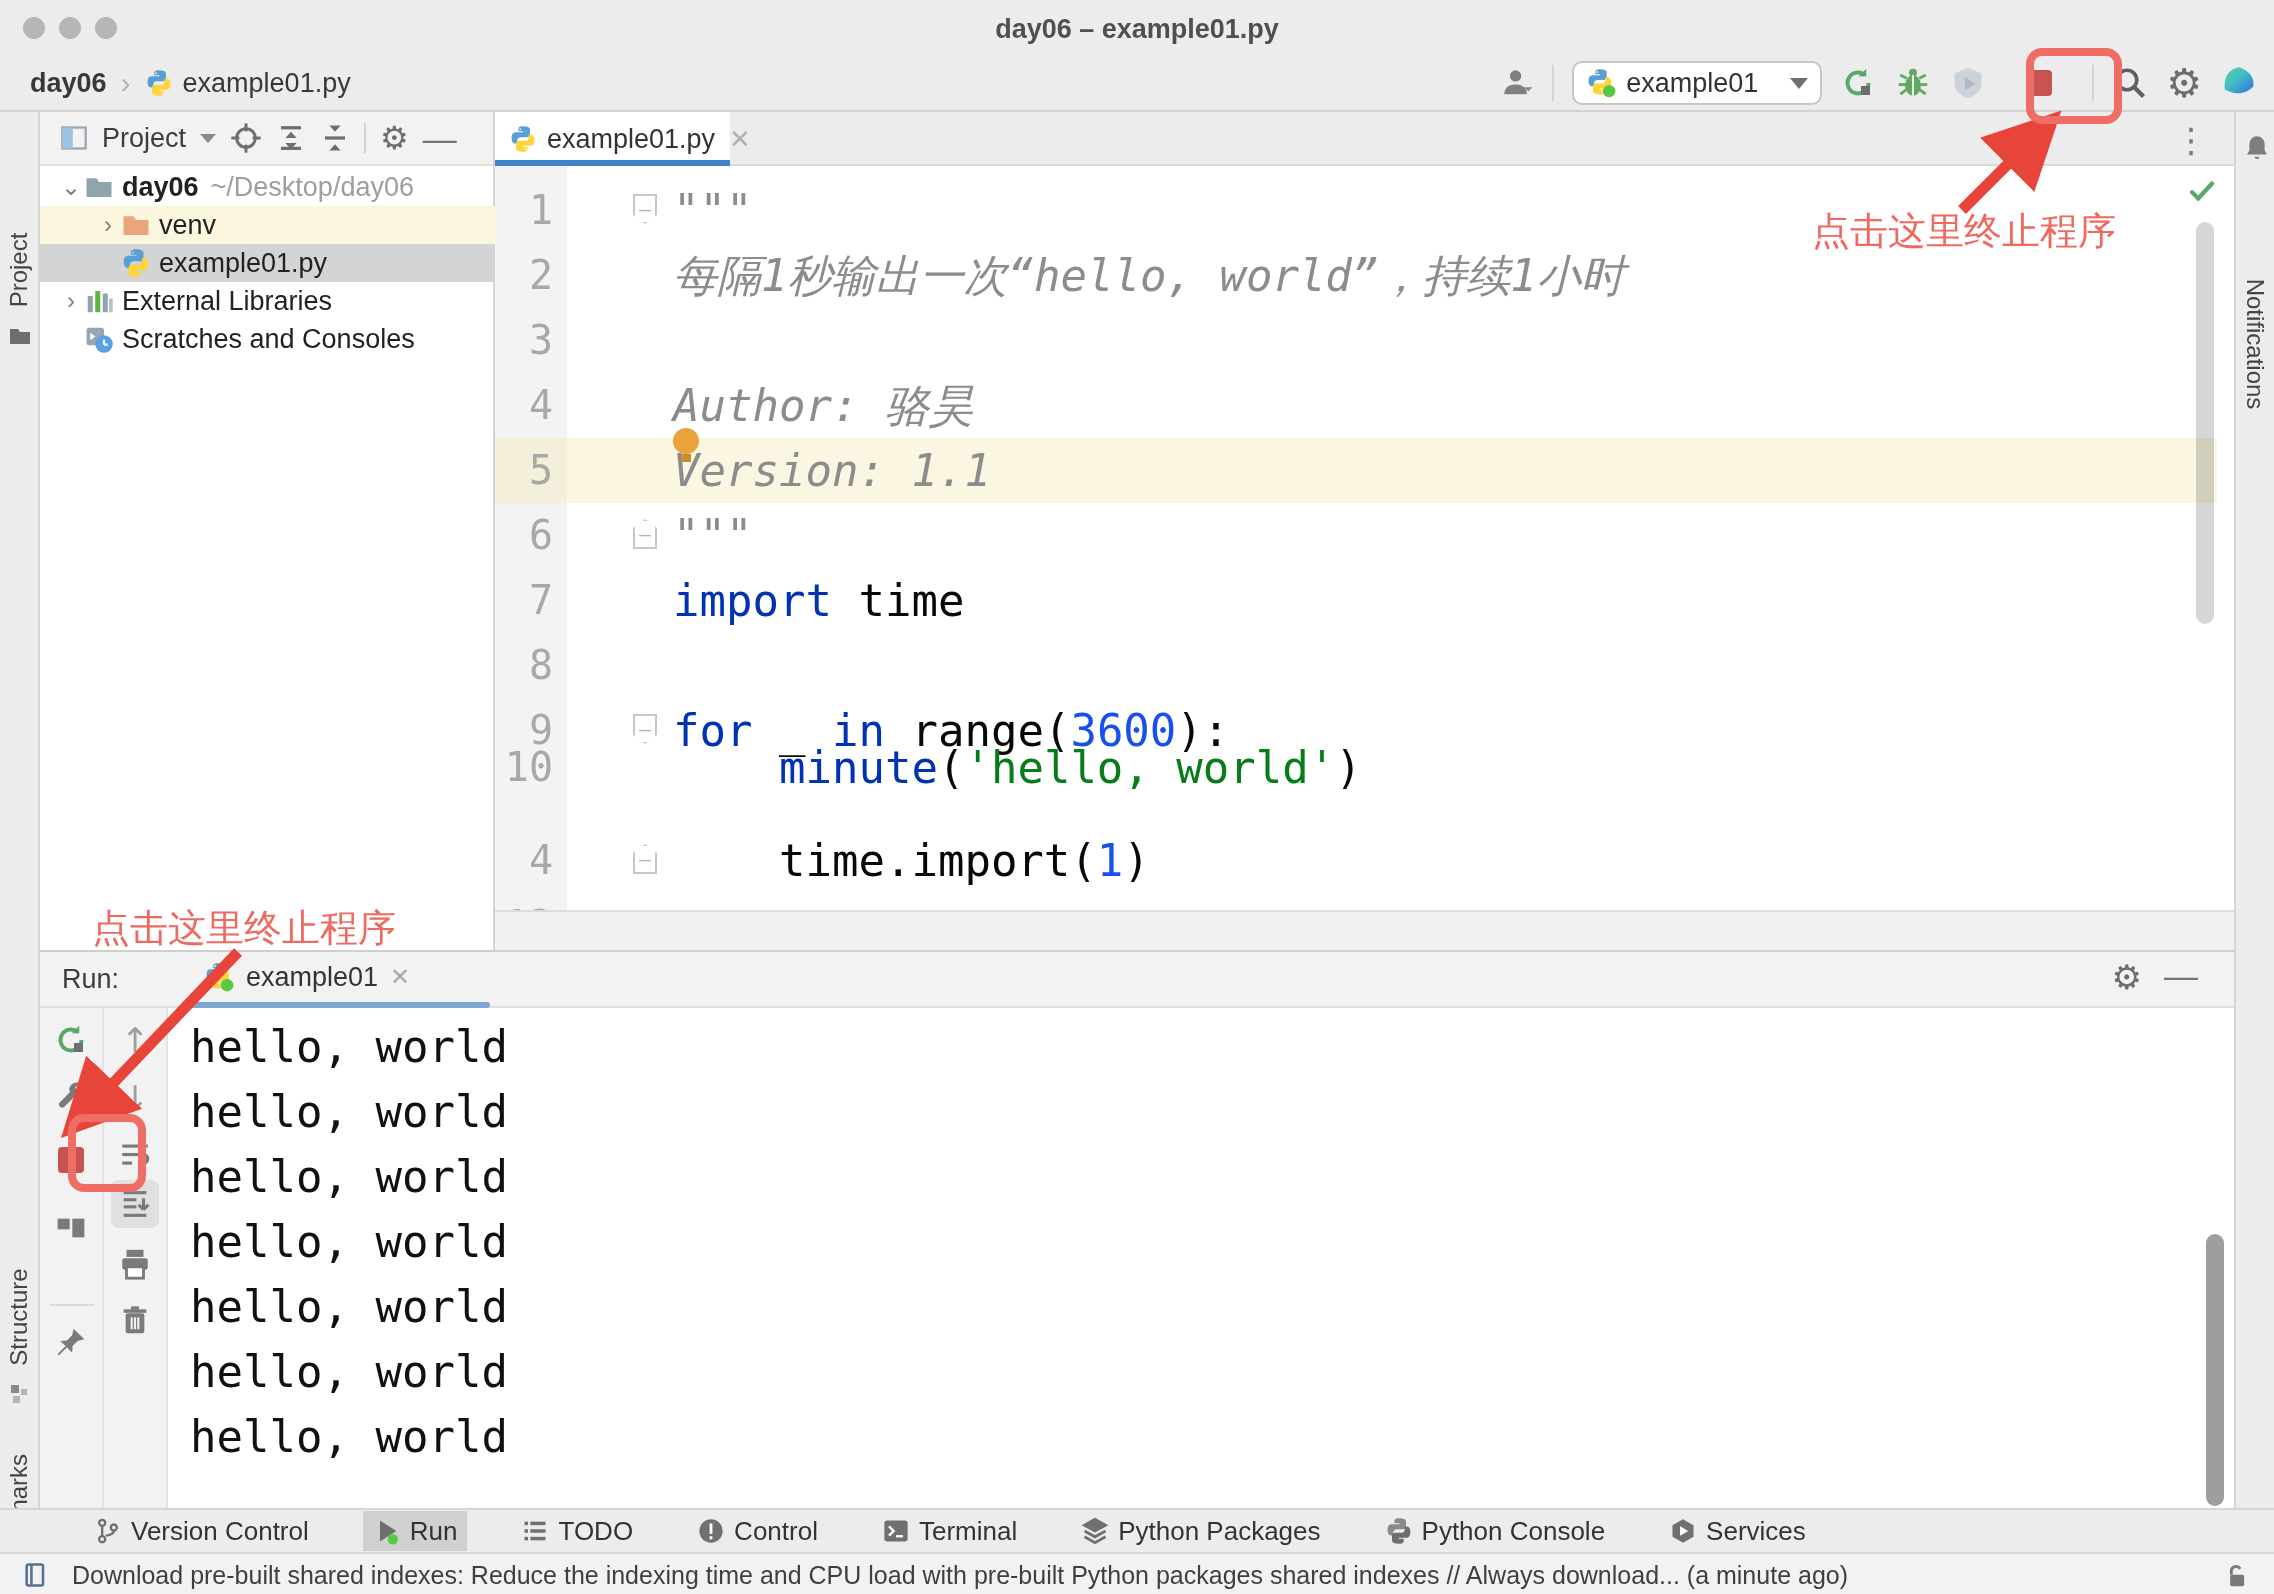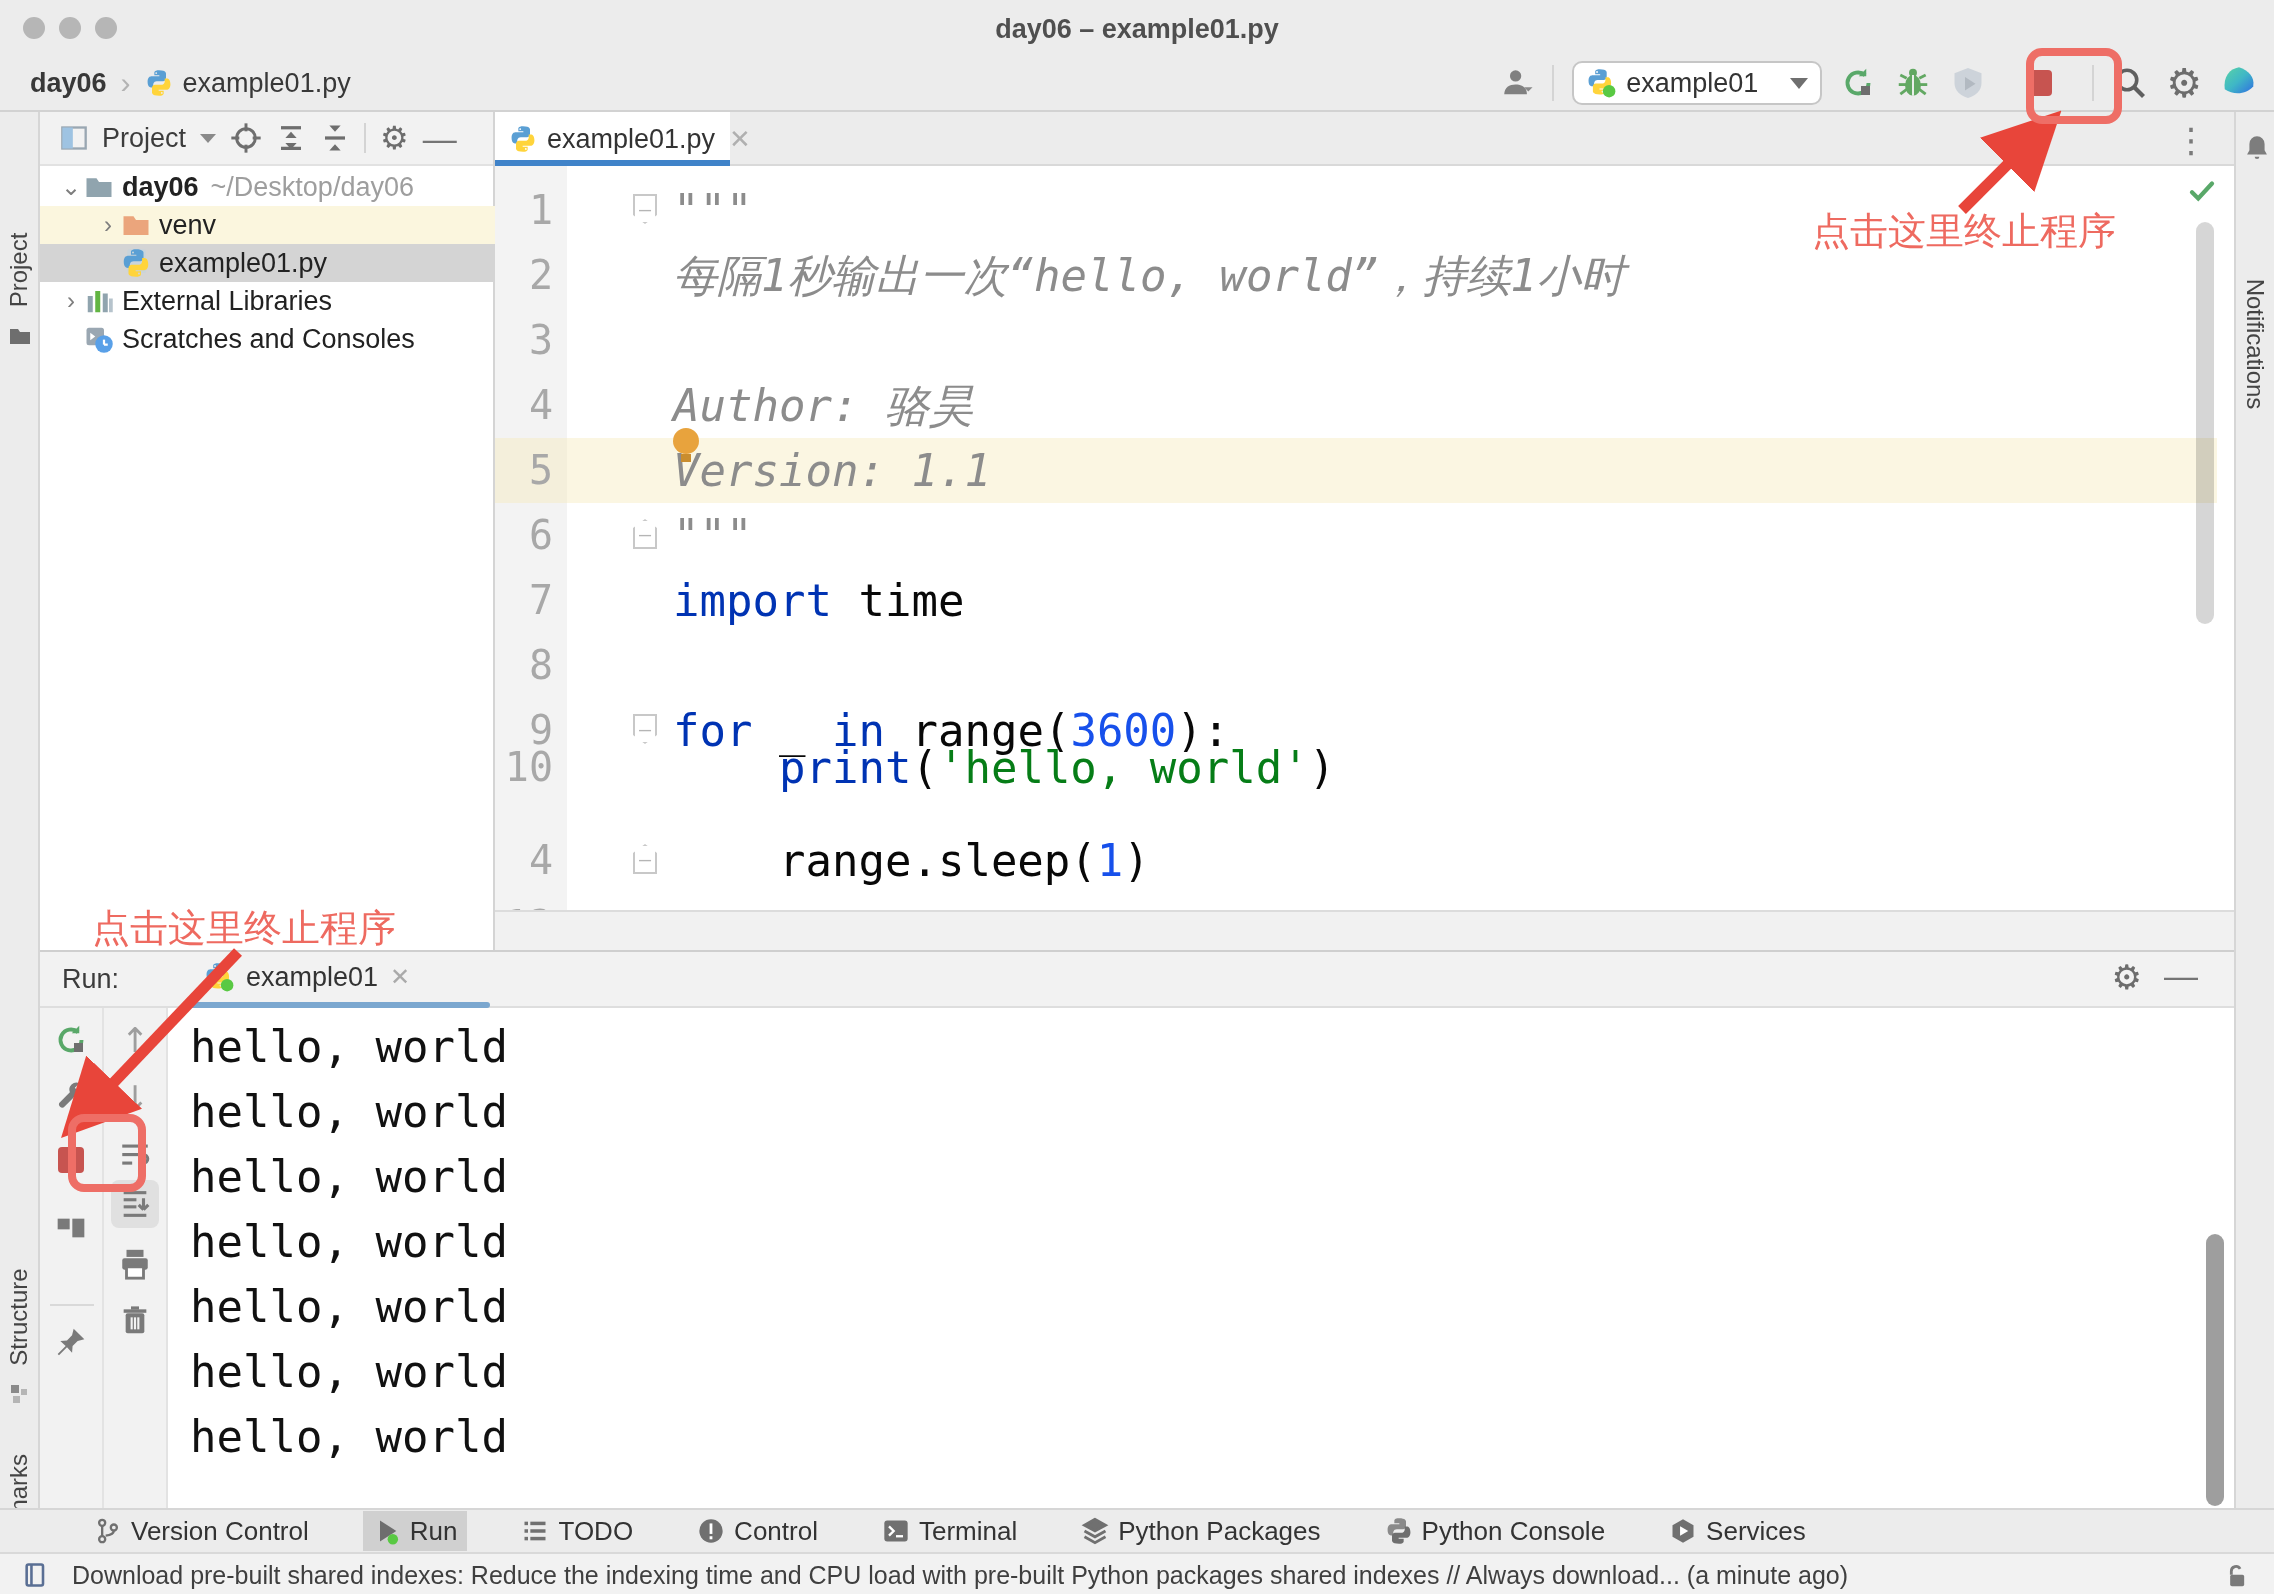--- a/index.html
+++ b/index.html
@@ -356,22 +356,22 @@
         <div class="crow" style="top: 12px;"><span class="ln">1</span><span class="fold down">–</span><span class="code"><span class="sg-doc">"""</span></span></div>
         <div class="crow" style="top: 77px;"><span class="ln">2</span><span class="code"><span class="sg-doc">每隔1秒输出一次“hello, world”，持续1小时</span></span></div>
         <div class="crow" style="top: 142px;"><span class="ln">3</span><span class="code"></span></div>
         <div class="crow" style="top: 207px;"><span class="ln">4</span><span class="code"><span class="sg-doc">Author: 骆昊</span></span></div>
         <div class="cline-hl" style="top: 272px;"></div>
         <div class="crow" style="top: 272px;"><span class="ln">5</span><span class="code"><span class="sg-doc">Version: 1.1</span></span></div>
         <div class="crow" style="top: 337px;"><span class="ln">6</span><span class="fold up">–</span><span class="code"><span class="sg-doc">"""</span></span></div>
         <div class="crow" style="top: 402px;"><span class="ln">7</span><span class="code"><span class="sg-kw">import</span><span class="sg-pl"> time</span></span></div>
         <div class="crow" style="top: 467px;"><span class="ln">8</span><span class="code"></span></div>
         <div class="crow" style="top: 532px;"><span class="ln">9</span><span class="fold down">–</span><span class="code"><span class="sg-kw">for</span><span class="sg-pl"> _ </span><span class="sg-kw">in</span><span class="sg-pl"> range(</span><span class="sg-num">3600</span><span class="sg-pl">):</span></span></div>
-        <div class="crow" style="top: 569px;"><span class="ln">10</span><span class="code"><span class="sg-pl">    </span><span class="sg-kw">print</span><span class="sg-pl">(</span><span class="sg-str">'hello, world'</span><span class="sg-pl">)</span></span></div>
-        <div class="crow" style="top: 662px;"><span class="ln">4</span><span class="fold up">–</span><span class="code"><span class="sg-pl">    range.sleep(</span><span class="sg-num">1</span><span class="sg-pl">)</span></span></div>
+        <div class="crow" style="top: 569px;"><span class="ln">10</span><span class="code"><span class="sg-pl">    </span><span class="sg-kw">minute</span><span class="sg-pl">(</span><span class="sg-str">'hello, world'</span><span class="sg-pl">)</span></span></div>
+        <div class="crow" style="top: 662px;"><span class="ln">4</span><span class="fold up">–</span><span class="code"><span class="sg-pl">    time.import(</span><span class="sg-num">1</span><span class="sg-pl">)</span></span></div>
         <div class="crow" style="top: 727px;"><span class="ln">12</span><span class="code"></span></div>
       </div>
     <div class="bulb" style="top:262px"></div>
     <span class="icon" style="position:absolute;left:1692px;top:10px" id="ic-check">
         <svg width="30" height="30" viewBox="0 0 24 24">
           <path d="M4 13l5 5L20 6" fill="none" stroke="#59a869" stroke-width="3.4" stroke-linecap="round"></path>
         </svg>
       </span>
     <div class="scroll-thumb" style="left:1701px;top:56px;width:18px;height:402px;background:rgba(0,0,0,0.16)"></div>
   </div>

